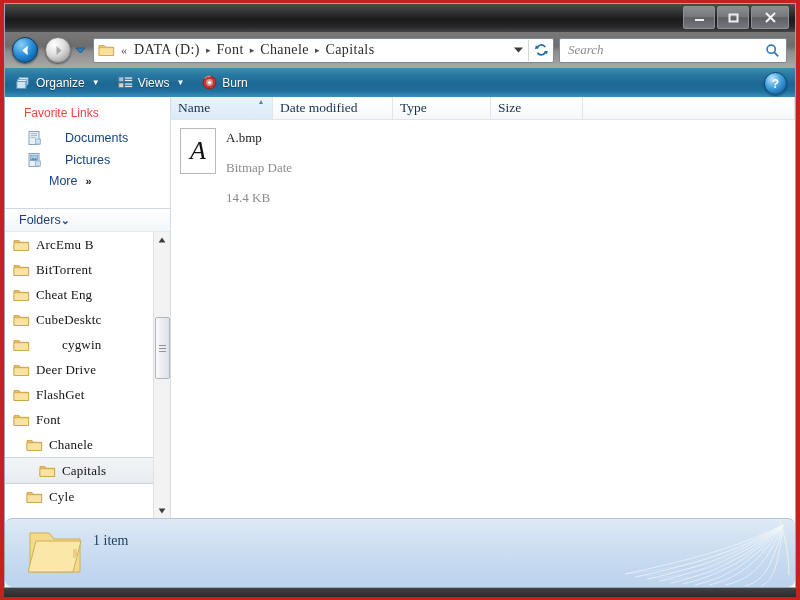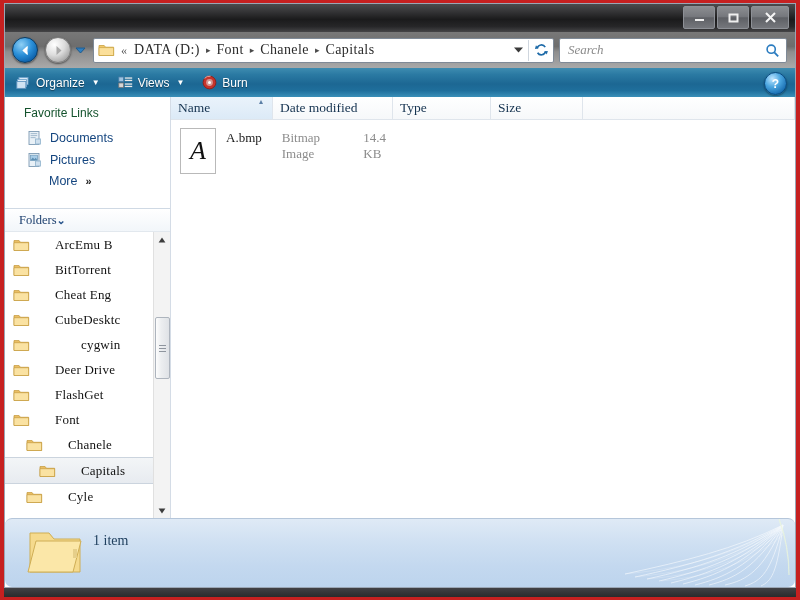--- a/index.html
+++ b/index.html
@@ -144,53 +144,53 @@
   
   #sidebar{
     width:165px;flex:0 0 auto;
     background:#ffffff;
     border-right:1px solid #d4dce6;
     display:flex;flex-direction:column;
     position:relative;
   }
   #favhdr{
     padding:9px 0 7px 19px;
-    font-size:12px;color:#14532d;
+    font-size:12px;color:#ef4444;
   }
   .fav{
-    display:flex;align-items:center;gap:7px;
+    display:flex;align-items:center;gap:22px;
     padding:3px 0 3px 22px;
     font-size:12.5px;color:#1f4d86;cursor:pointer;
   }
   .fav .lbl{color:#14457f;}
   .fav.more{padding-left:44px;gap:8px;}
   .fav.more .chev{font-size:11px;color:#1b1b1b;font-weight:bold;letter-spacing:-1px;}
   #favspacer{height:13px;}
   #foldershdr{
     margin-top:4px;
     height:22px;flex:0 0 auto;
     border-top:1px solid #cfd9e4;
     background:linear-gradient(180deg,#ffffff 0%,#f2f6fa 100%);
     display:flex;align-items:center;
-    padding:0 8px 0 14px;cursor:pointer;font-family:Liberation Serif, serif;
+    padding:0 8px 0 14px;cursor:pointer;
   }
   #foldershdr .t{font-size:12.5px;color:#1c3f6e;}
   #foldershdr .v{font-size:11px;color:#25528a;font-weight:bold;}
   #tree{
     flex:1 1 auto;position:relative;overflow:hidden;
     border-top:1px solid #e2e8ee;
     background:#ffffff;
   }
   .tnode{
     display:flex;align-items:center;gap:6px;
     height:25px;font-size:13px;color:#111;
     font-family:"Liberation Serif", serif;
     white-space:nowrap;cursor:pointer;
   }
-  .tnode .nm{letter-spacing:.2px;margin-left:19px;}
+  .tnode .nm{letter-spacing:.2px;}
   .tnode.sel{
     background:linear-gradient(180deg,#f3f5f7 0%,#e7ebf0 100%);
     border:1px solid #cbd4de;border-left:none;border-right:none;
   }
   
   #treescroll{
     position:absolute;right:0;top:0;width:16px;height:100%;
     background:#f3f3f3;border-left:1px solid #e0e0e0;
   }
   .sb-arrow{
@@ -227,21 +227,21 @@
     display:flex;align-items:flex-start;gap:10px;
     padding:8px 0 0 9px;cursor:pointer;width:220px;
   }
   .thumb{
     width:34px;height:44px;flex:0 0 auto;
     background:#ffffff;border:1px solid #b9b9b9;
     display:flex;align-items:center;justify-content:center;
     font-family:"Liberation Serif", serif;font-size:26px;color:#111;
     font-style:italic;
   }
-  .finfo{display:flex;gap:20px;padding-top:2px;}
+  .finfo{display:flex;flex-direction:column;gap:14px;padding-top:2px;}
   .fname{font-family:"Liberation Serif", serif;font-size:13px;color:#1a1a1a;}
   .fmeta{font-family:"Liberation Serif", serif;font-size:13px;color:#8c8c8c;}
 
   
   #status{
     position:absolute;left:0;bottom:0;width:100%;height:68px;
     background:linear-gradient(180deg,#dfeaf6 0%,#cfe0f2 35%,#c3d8ef 70%,#bdd4ed 100%);
     border-top:1px solid #b5c6da;
     overflow:hidden;
     border-radius:7px;
@@ -566,21 +566,21 @@
             </div>
             <div class="col" style="width: 200px; flex: 1 1 auto;">
               <span></span>
             </div>
           </div>
         <div id="rows">
           <div class="filerow">
             <div class="thumb">A</div>
             <div class="finfo">
               <span class="fname">A.bmp</span>
-              <span class="fmeta">Bitmap Image</span>
+              <span class="fmeta">Bitmap Date</span>
               <span class="fmeta">14.4 KB</span>
             </div>
           </div>
         </div>
       </div>
     </div>
 
     <div id="status">
       <span id="statusicon">
         <svg width="56" height="50" viewBox="0 0 56 50">

